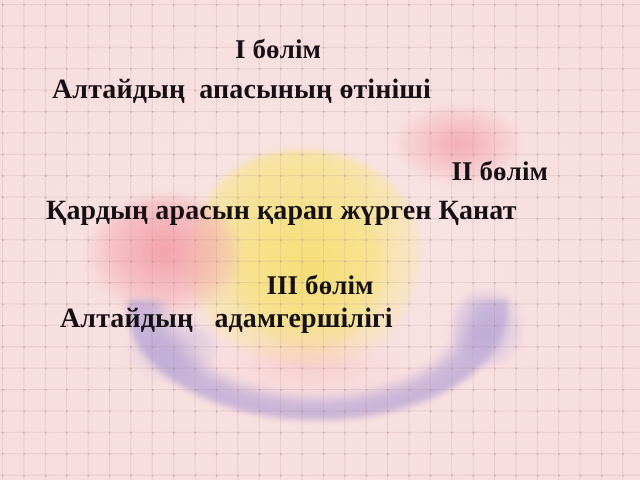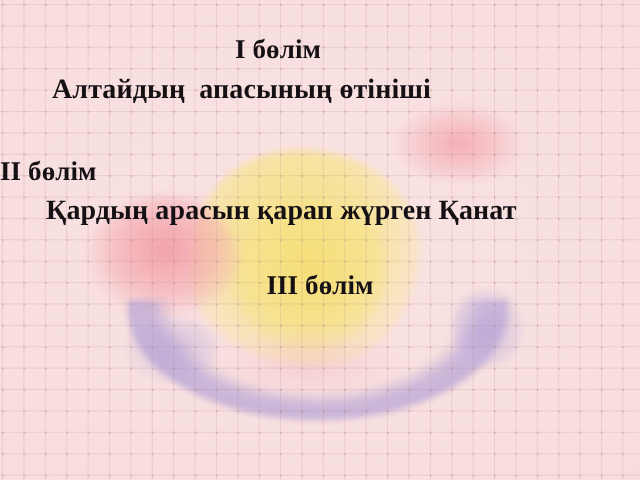--- a/index.html
+++ b/index.html
@@ -176,21 +176,21 @@
   .line {
     position: absolute;
     white-space: pre;
     font-weight: bold;
     letter-spacing: 0.1px;
     text-rendering: geometricPrecision;
   }
 
   .l1 { left: 0;   top: 34px;  width: 556px; text-align: center; font-size: 27px; }
   .l2 { left: 52px; top: 74px;  font-size: 28px; }
-  .l3 { left: 0;   top: 156px; width: 548px; text-align: left; font-size: 27px; }
+  .l3 { left: 0;   top: 156px; width: 548px; text-align: right; font-size: 27px; }
   .l4 { left: 46px; top: 195px; font-size: 28px; }
   .l5 { left: 0;   top: 270px; width: 640px; text-align: center; font-size: 27px; }
   .l6 { left: 60px; top: 303px; font-size: 28px; }
 </style>
 </head>
 <body>
 
 <div id="slide">
 
   <div class="art art-yellow"></div>
@@ -206,15 +206,16 @@
   <div class="vignette"></div>
 
   <div class="text-layer">
     <div class="line l1">I бөлім</div>
     <div class="line l2">Алтайдың  апасының өтініші</div>
 
     <div class="line l3">II бөлім</div>
     <div class="line l5">III бөлім</div>
 
     <div class="line l4">Қардың арасын қарап жүрген Қанат</div>
+    <div class="line l6">Алтайдың   адамгершілігі</div>
   </div>
 
 </div>
 
 </body></html>

